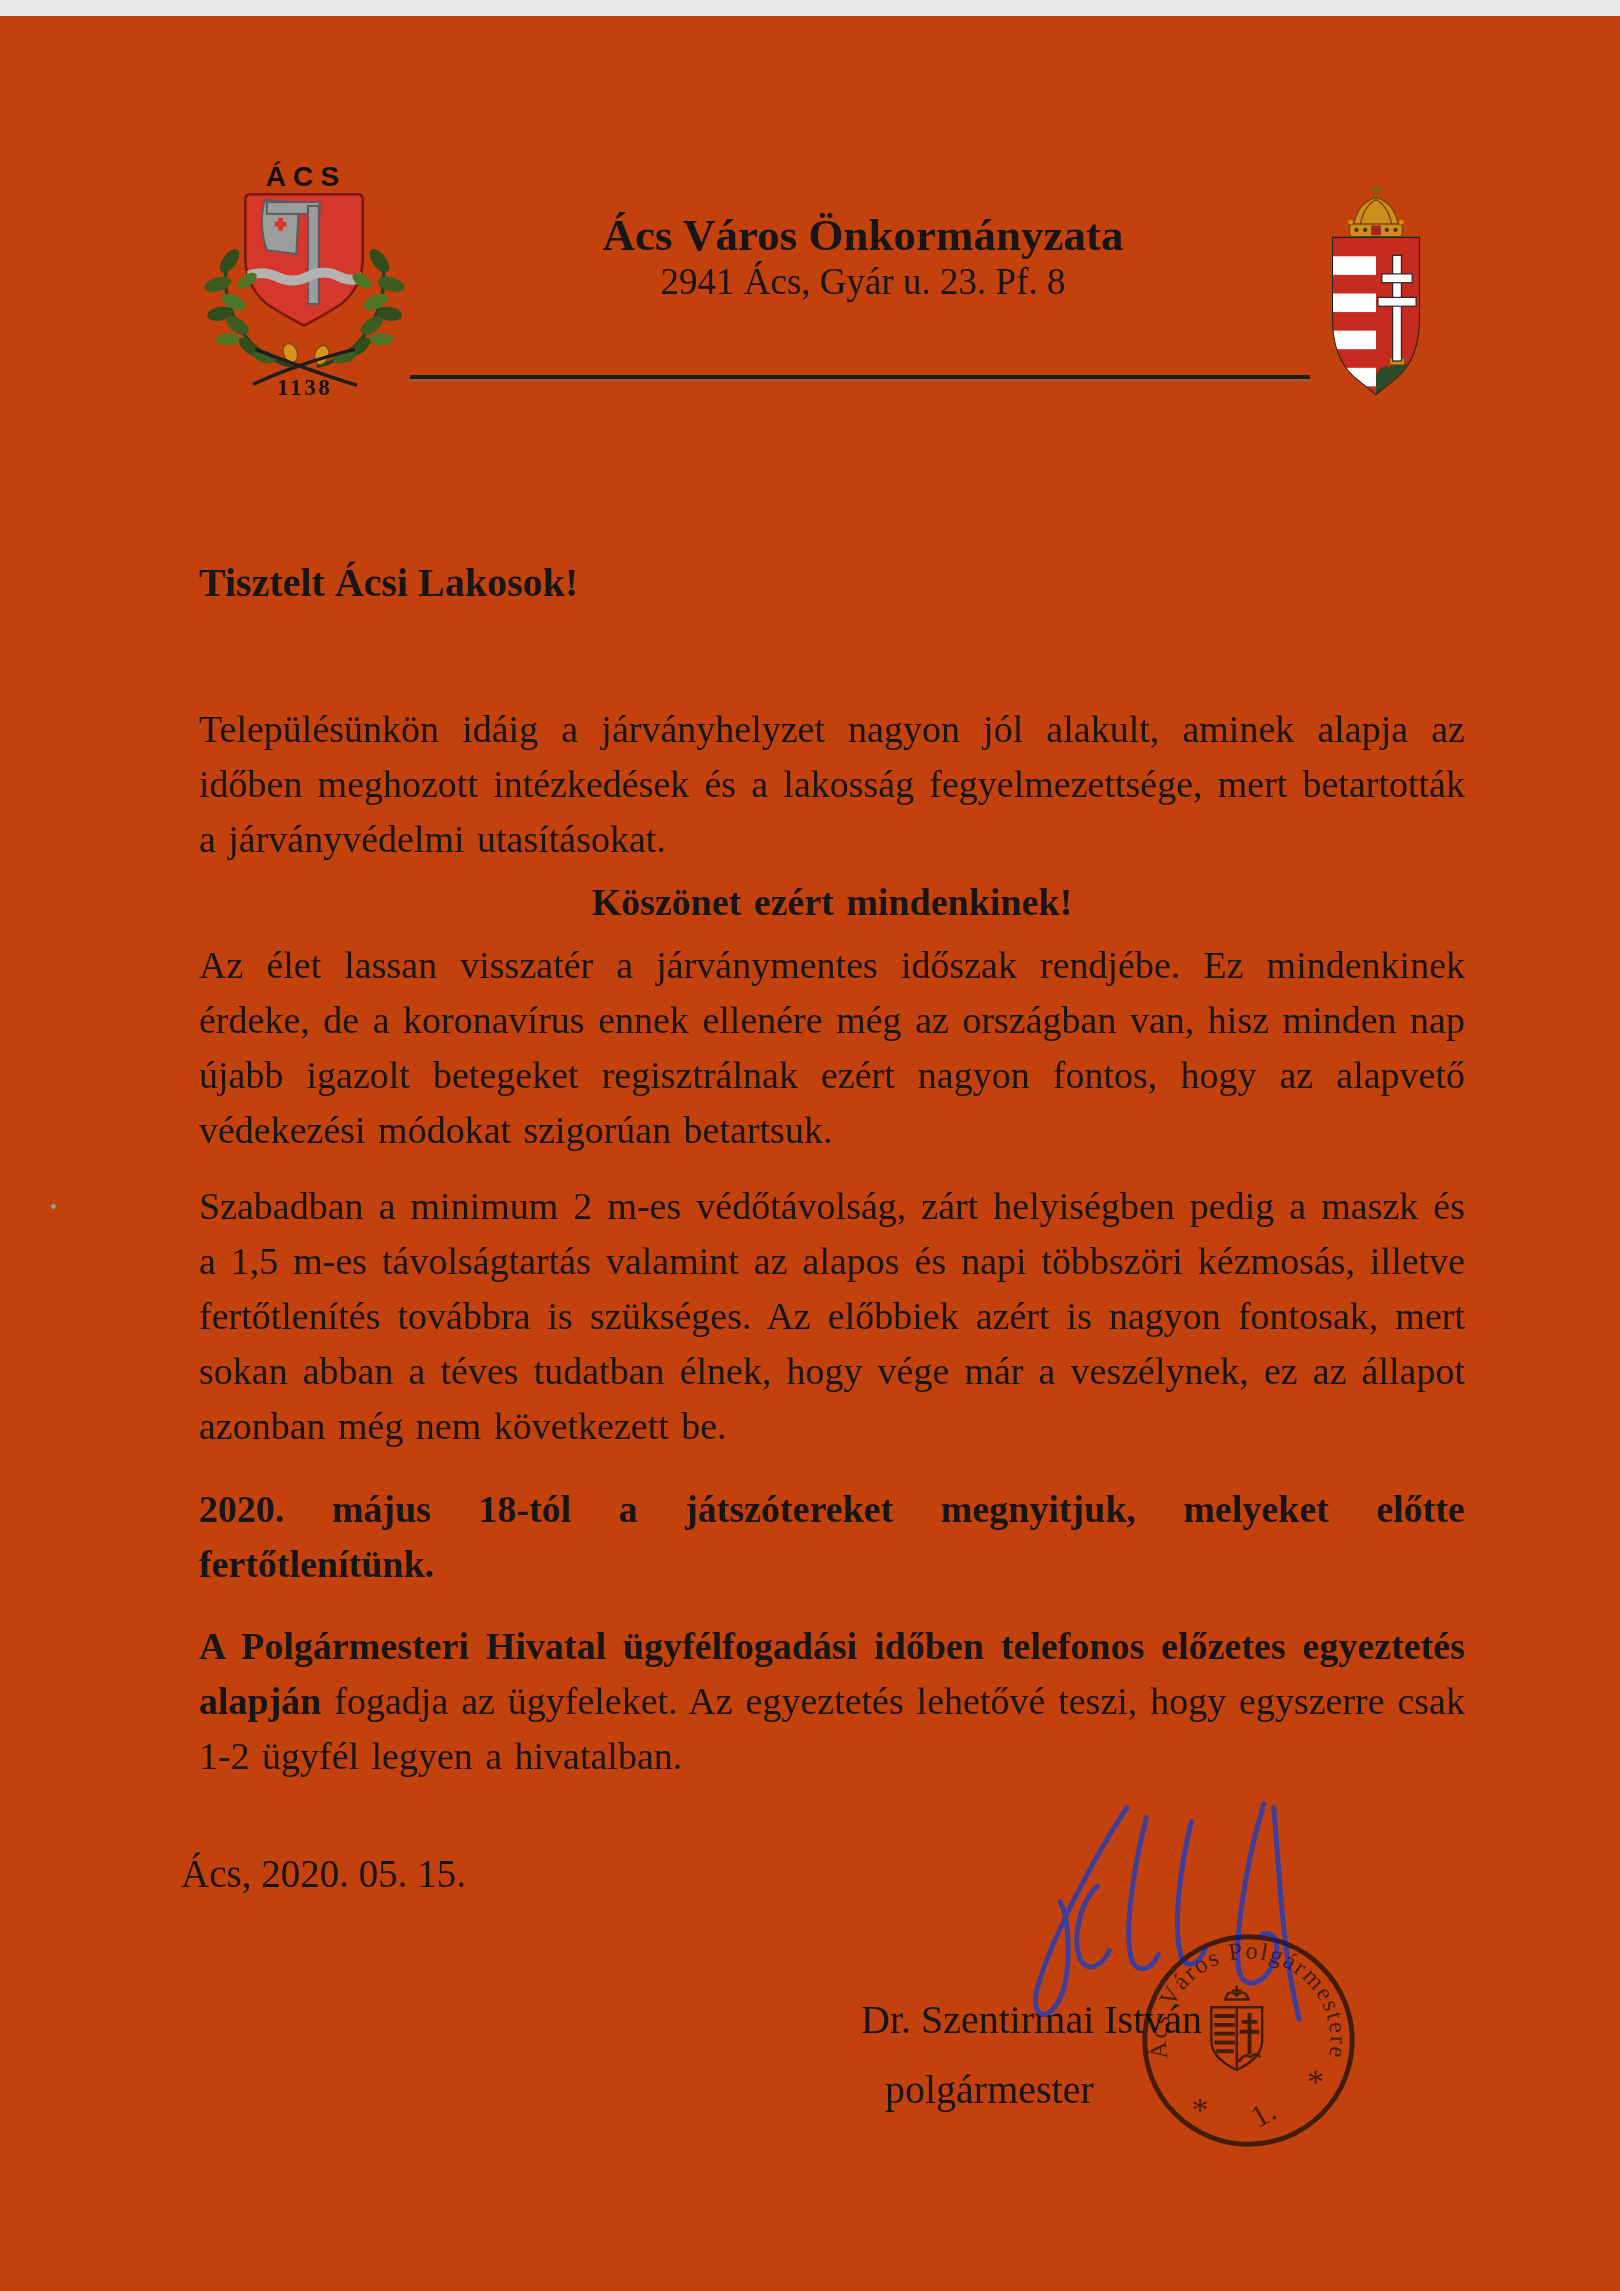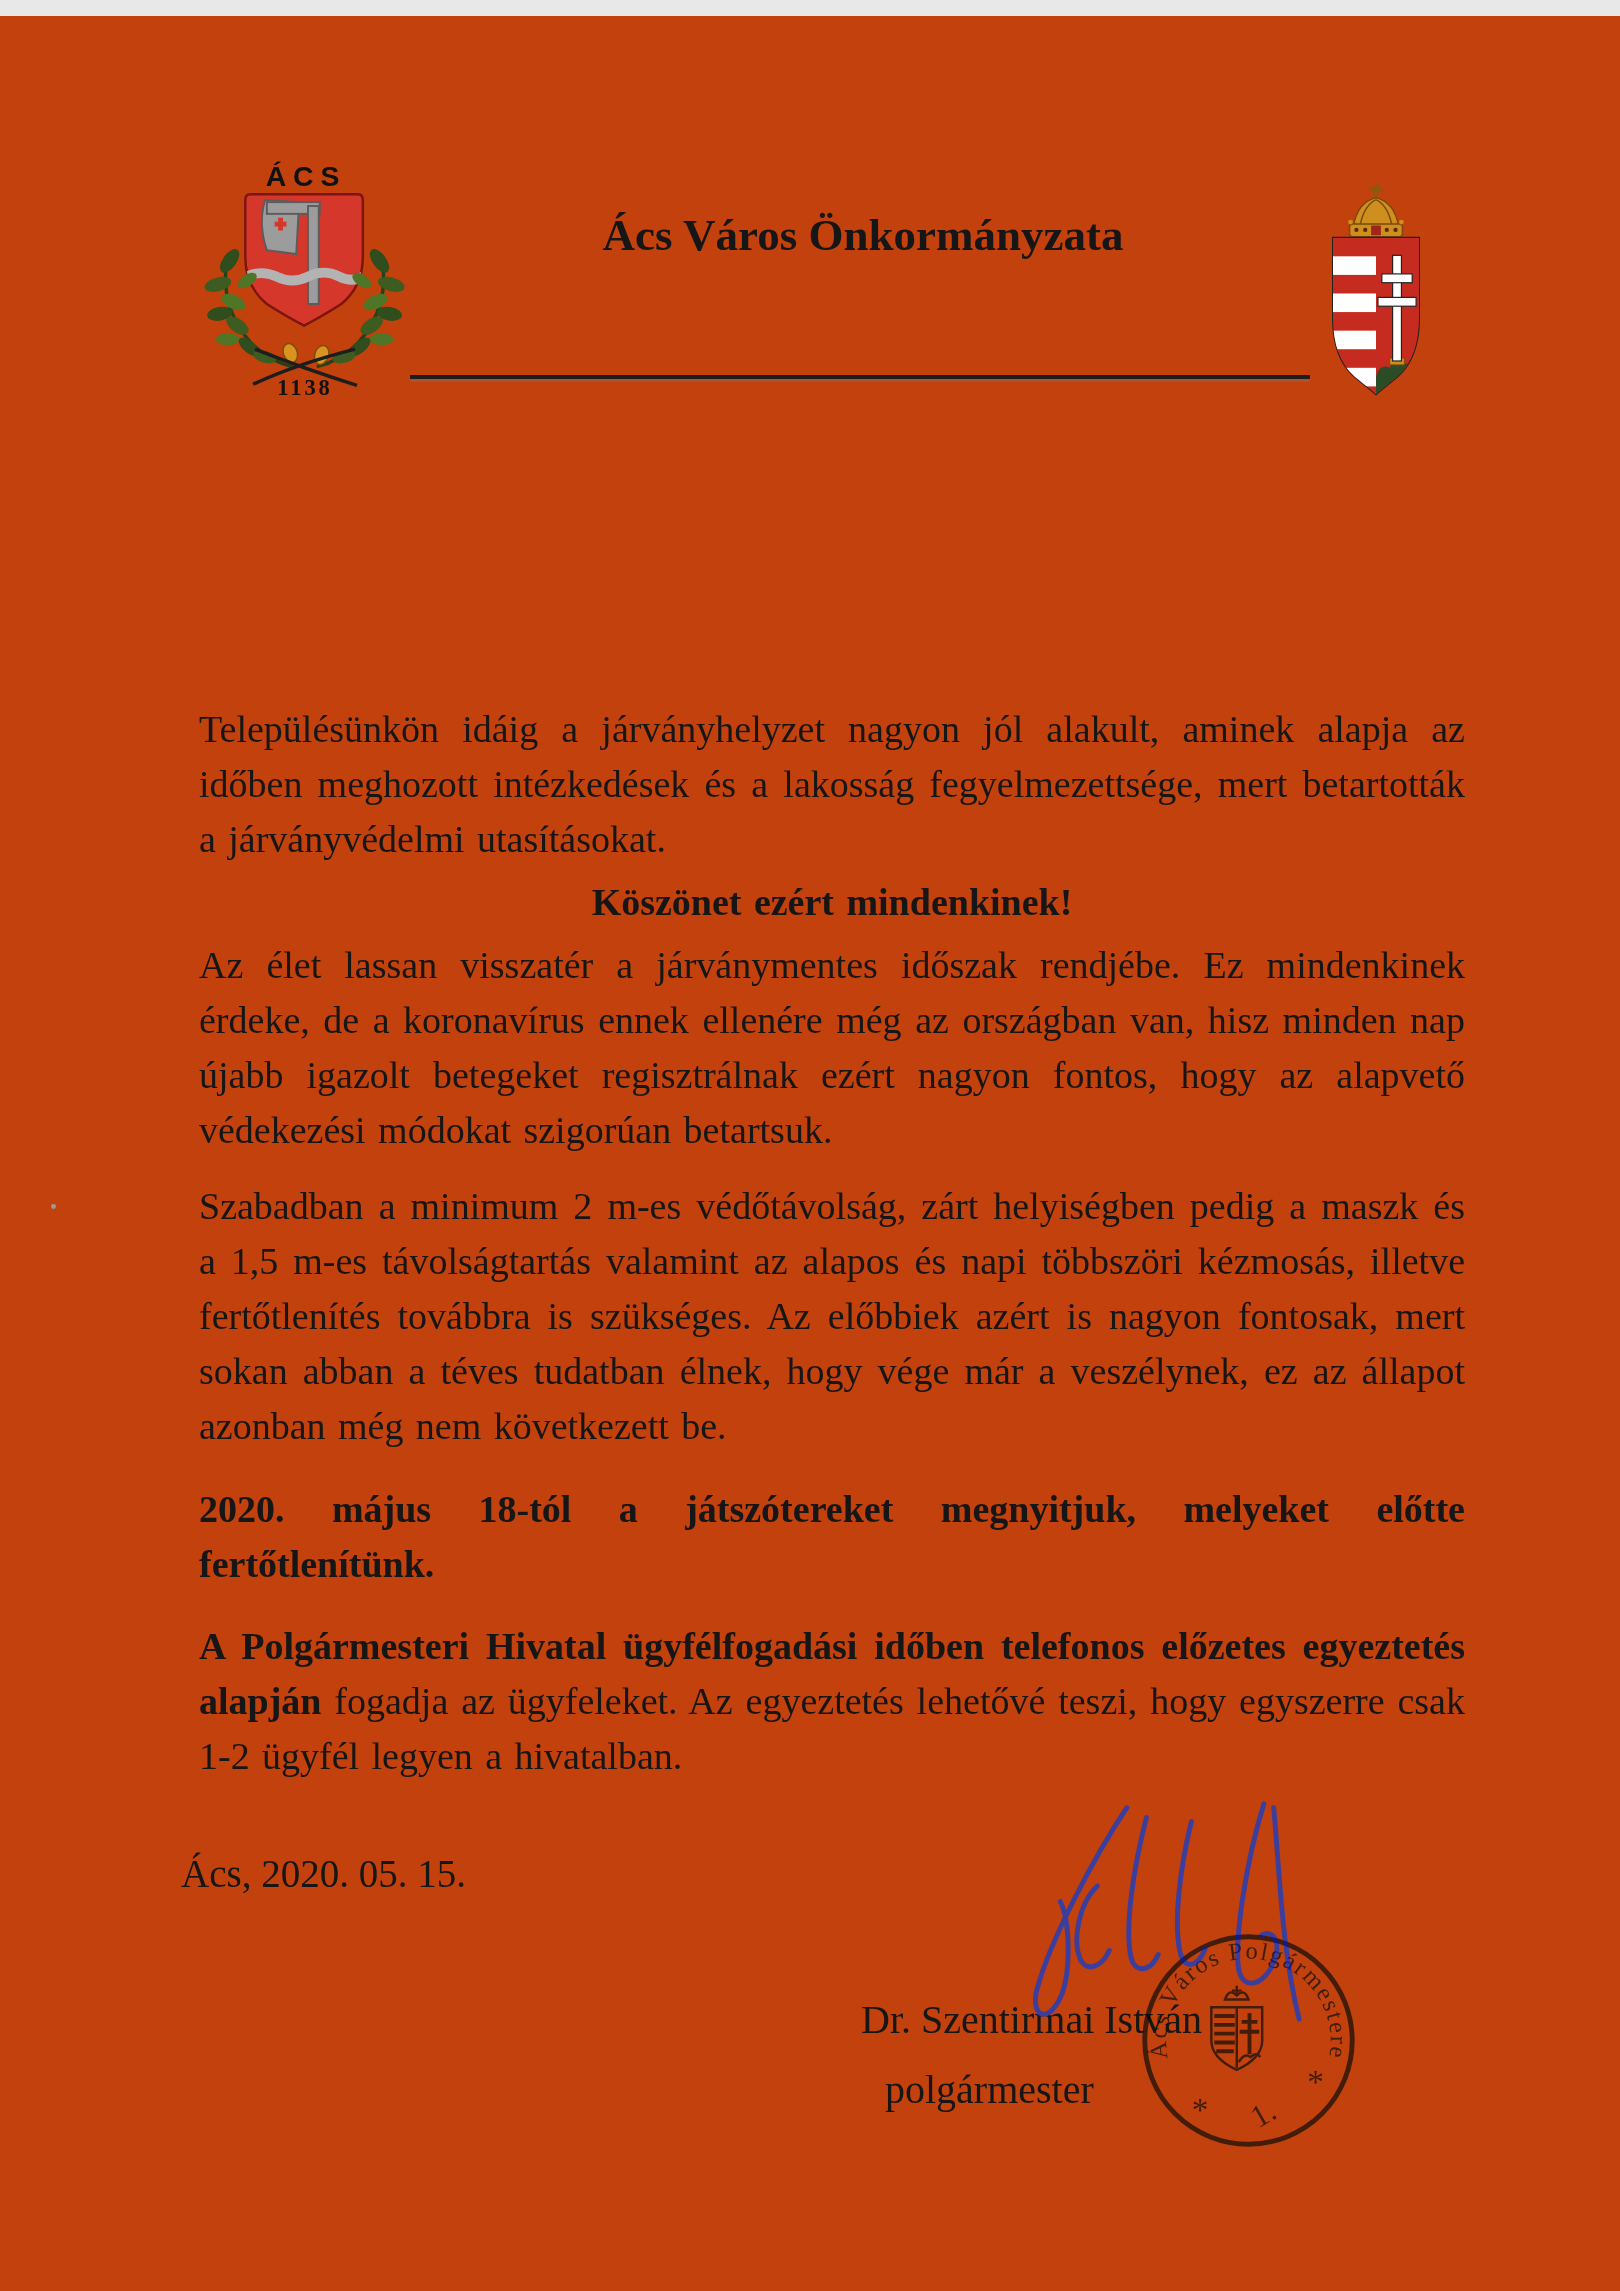--- a/index.html
+++ b/index.html
@@ -141,23 +141,25 @@
           <rect x="73" y="76" width="9" height="108"></rect>
           <rect x="62" y="95" width="31" height="9"></rect>
           <rect x="58" y="119" width="39" height="9"></rect>
         </g>
       </g>
     </svg>
   </div>
 
   <div class="header-text">
     <div class="org-name">Ács Város Önkormányzata</div>
+    <div class="org-addr">2941 Ács, Gyár u. 23. Pf. 8</div>
   </div>
   <div class="header-rule"></div>
 
+  <div class="salutation">Tisztelt Ácsi Lakosok!</div>
 
   <div class="body-text">
     <p class="p1">Településünkön idáig a járványhelyzet nagyon jól alakult, aminek alapja az időben meghozott intézkedések és a lakosság fegyelmezettsége, mert betartották a járványvédelmi utasításokat.</p>
     <p class="p-thanks">Köszönet ezért mindenkinek!</p>
     <p class="p2">Az élet lassan visszatér a járványmentes időszak rendjébe. Ez mindenkinek érdeke, de a koronavírus ennek ellenére még az országban van, hisz minden nap újabb igazolt betegeket regisztrálnak ezért nagyon fontos, hogy az alapvető védekezési módokat szigorúan betartsuk.</p>
     <p class="p3">Szabadban a minimum 2 m-es védőtávolság, zárt helyiségben pedig a maszk és a 1,5 m-es távolságtartás valamint az alapos és napi többszöri kézmosás, illetve fertőtlenítés továbbra is szükséges.  Az előbbiek azért is nagyon fontosak, mert sokan abban a téves tudatban élnek, hogy vége már a veszélynek, ez az állapot azonban még nem következett be.</p>
     <p class="p4">2020. május 18-tól a játszótereket megnyitjuk, melyeket előtte fertőtlenítünk.</p>
     <p class="p5"><strong>A Polgármesteri Hivatal ügyfélfogadási időben telefonos előzetes egyeztetés alapján</strong><span> fogadja az ügyfeleket. Az egyeztetés lehetővé teszi, hogy egyszerre csak 1-2 ügyfél legyen a hivatalban.</span></p>
   </div>
 

